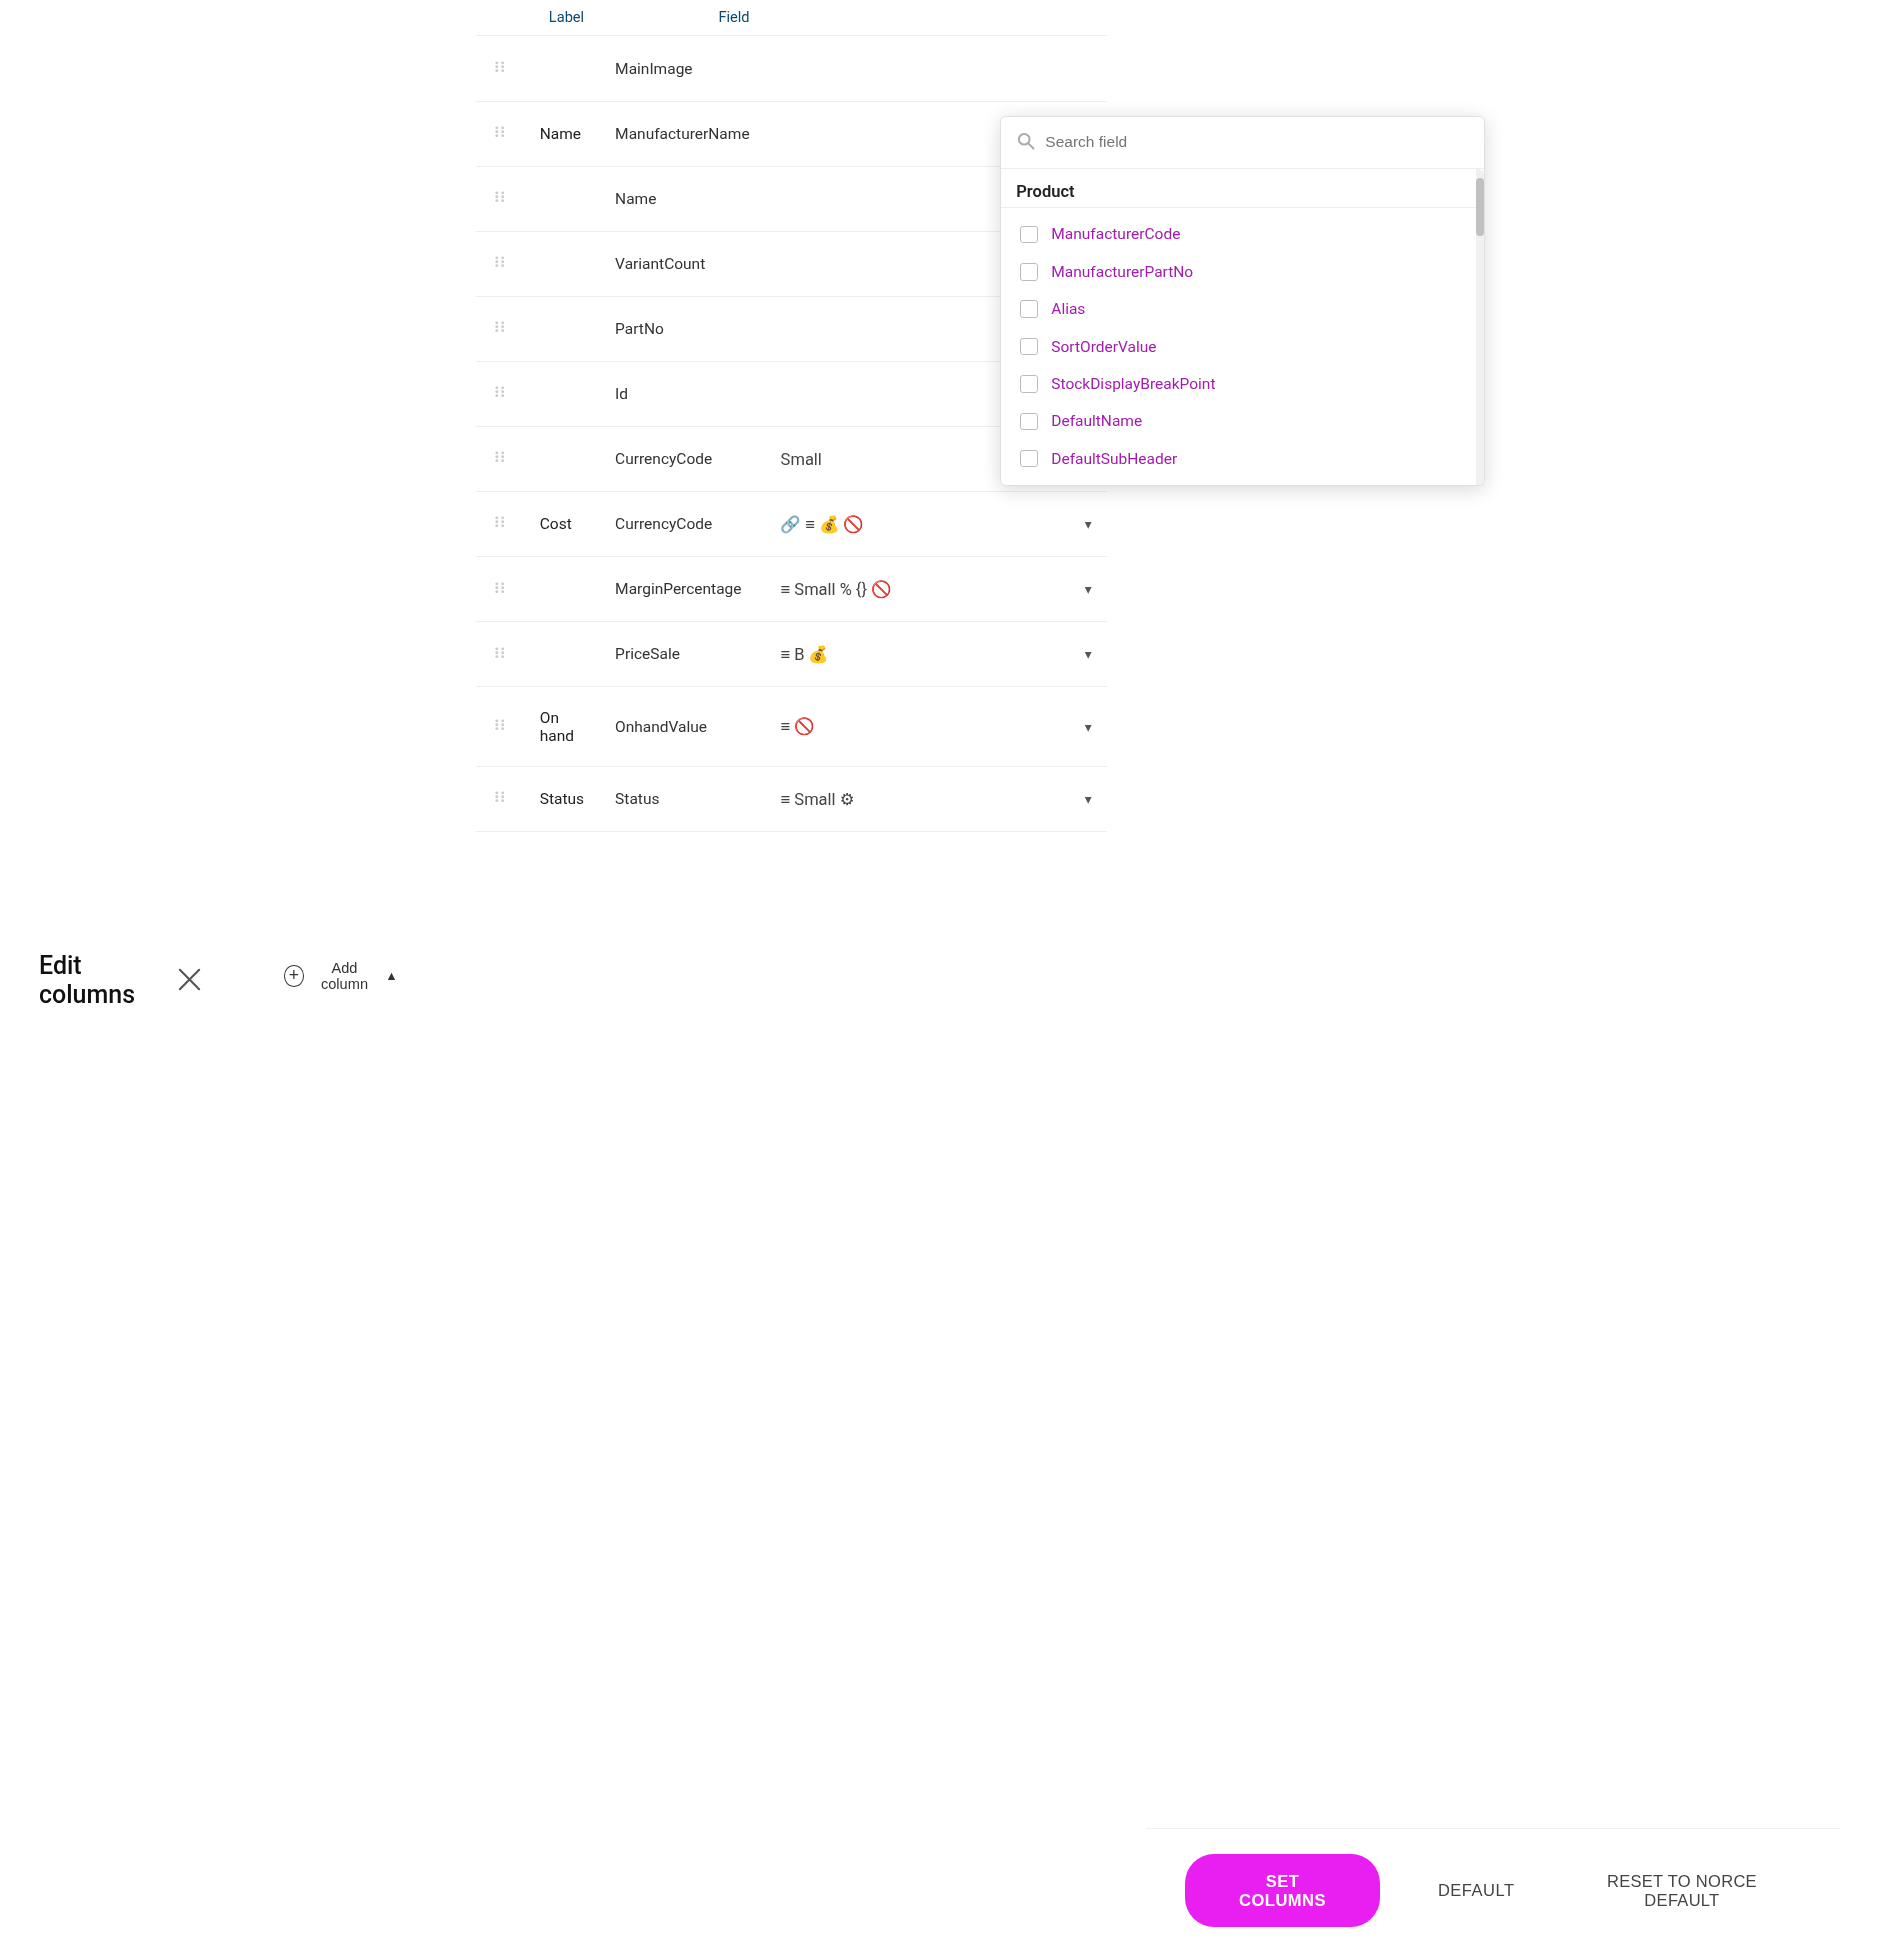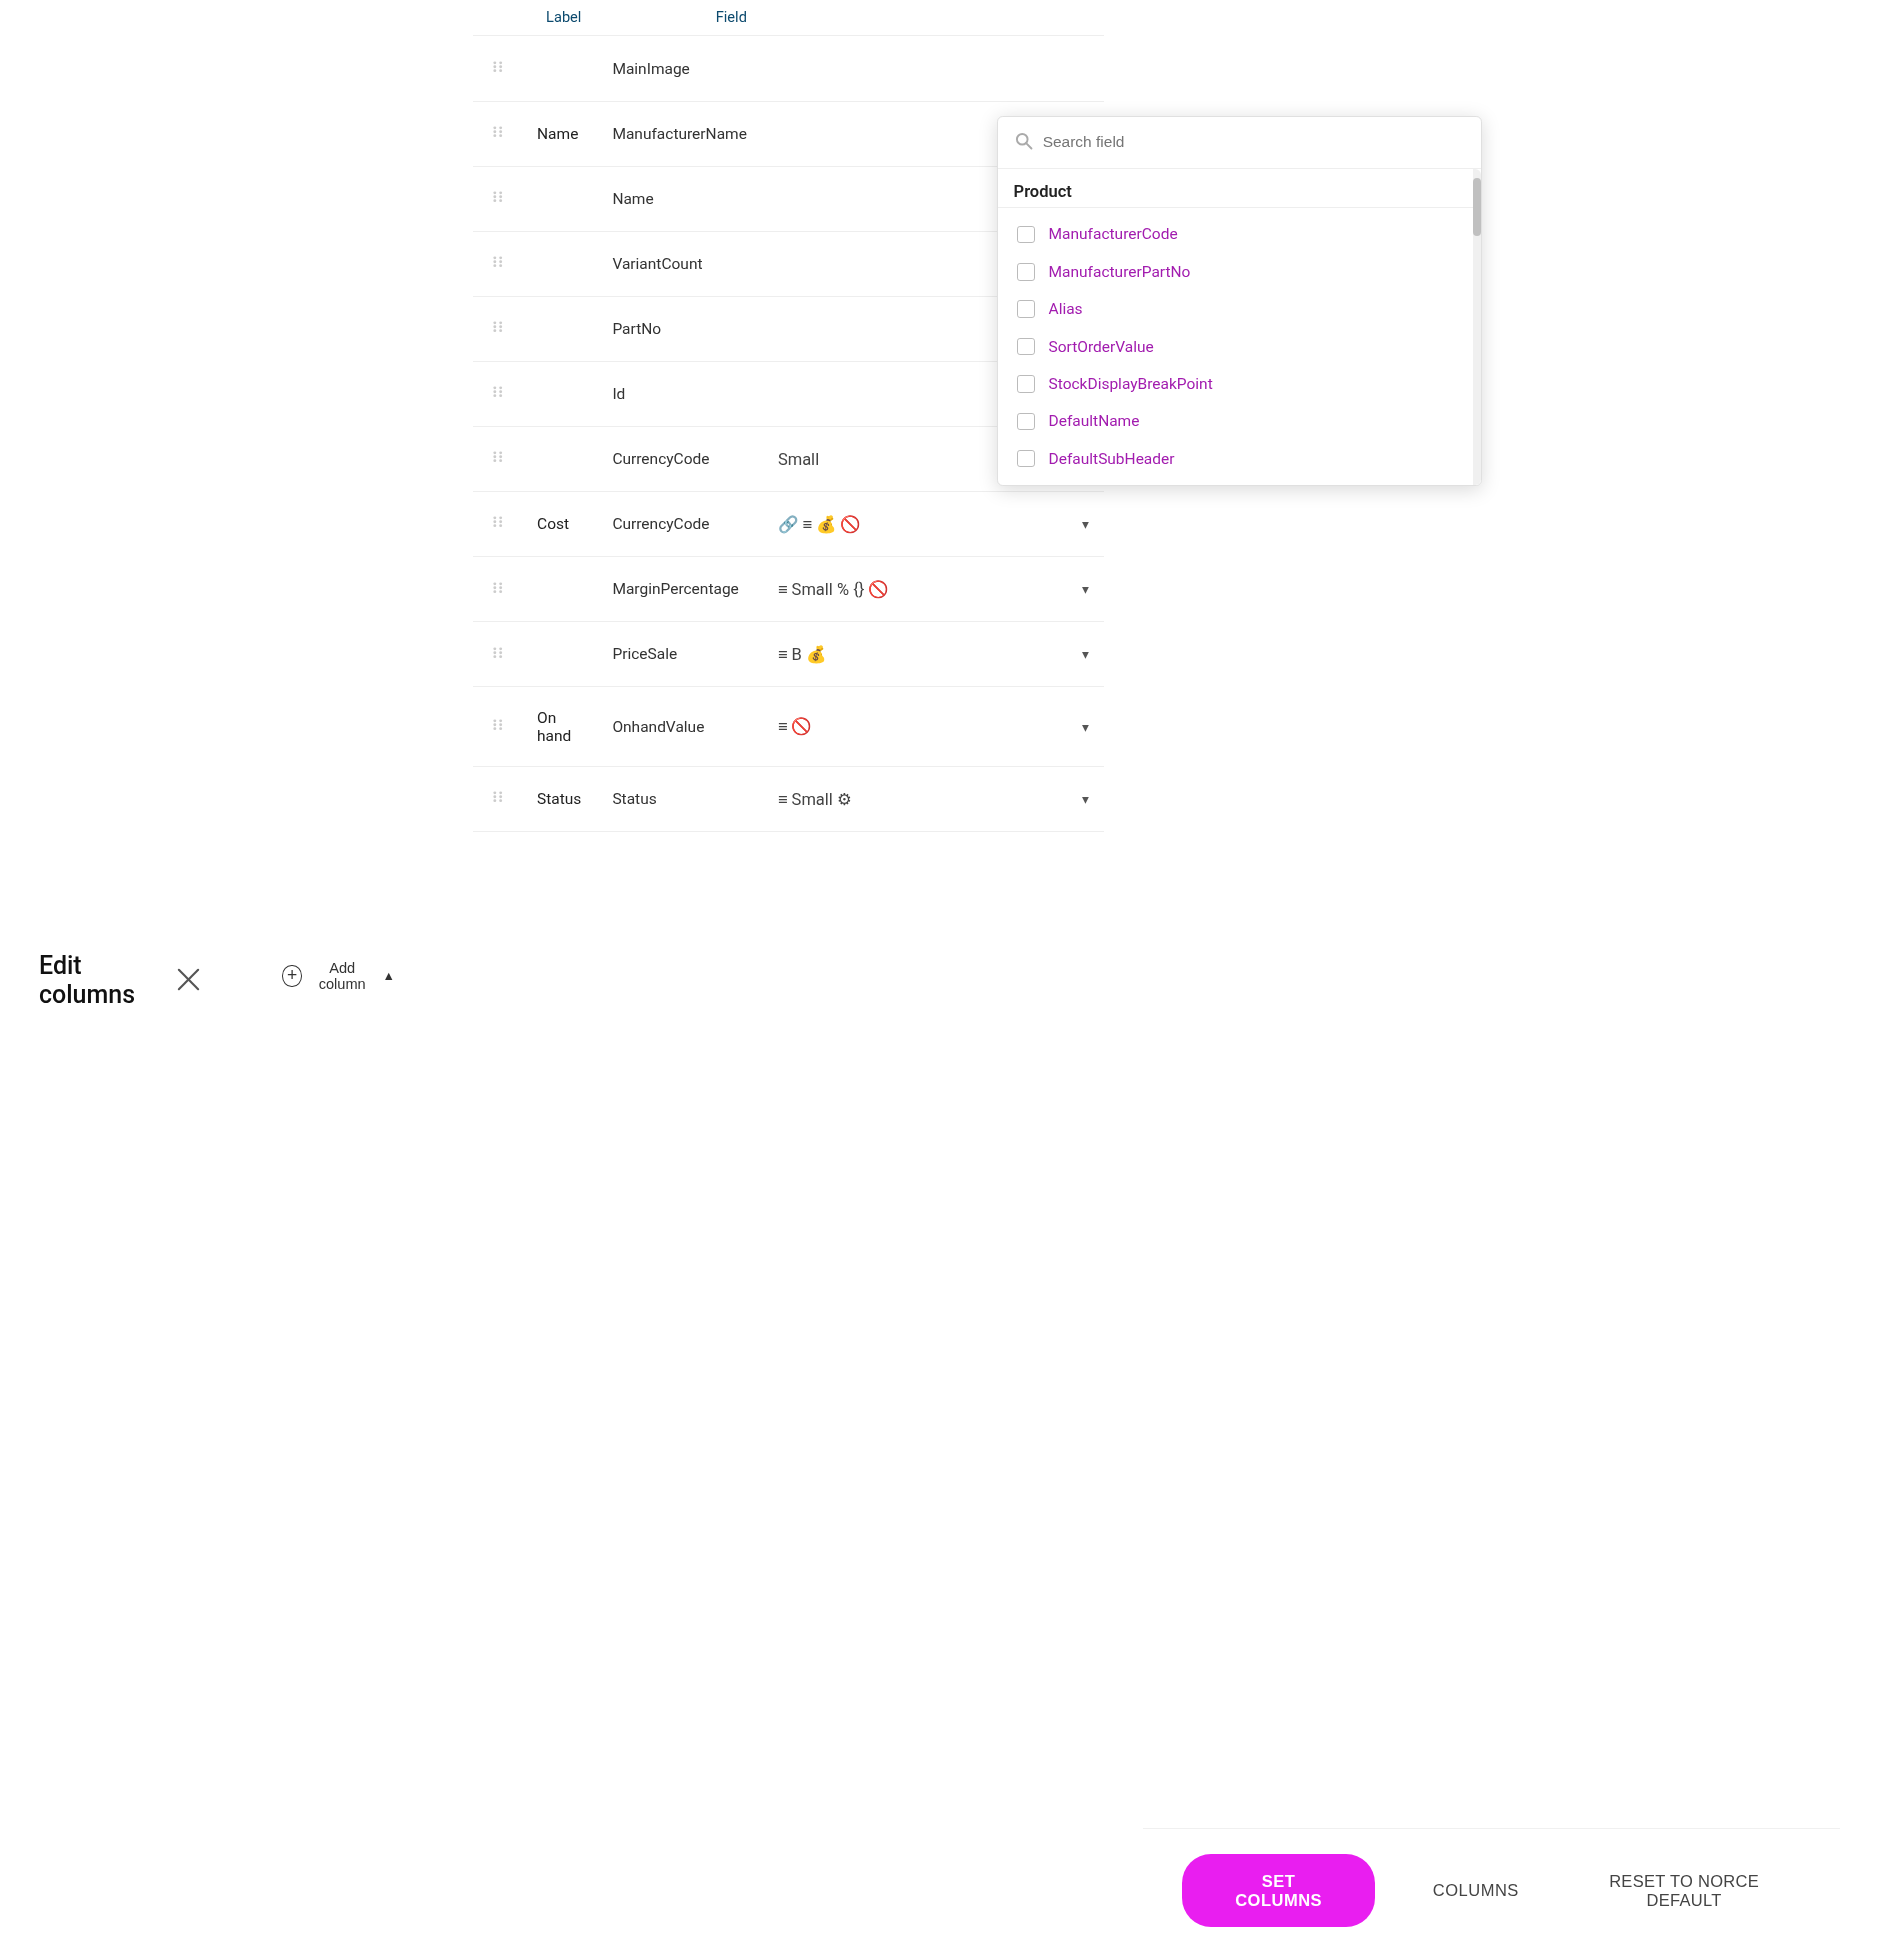--- a/index.html
+++ b/index.html
@@ -595,17 +595,17 @@
               <span class="chevron-down">▾</span>
             </div>
           </td>
         </tr>
       </tbody>
     </table>
   </div>
 
   <div class="modal-footer">
     <button class="btn-set-columns">SET COLUMNS</button>
-    <button class="btn-cancel">COLUMNS</button>
+    <button class="btn-cancel">DEFAULT</button>
     <button class="btn-reset">RESET TO NORCE DEFAULT</button>
   </div>
 </div>
 
 
 </body></html>

